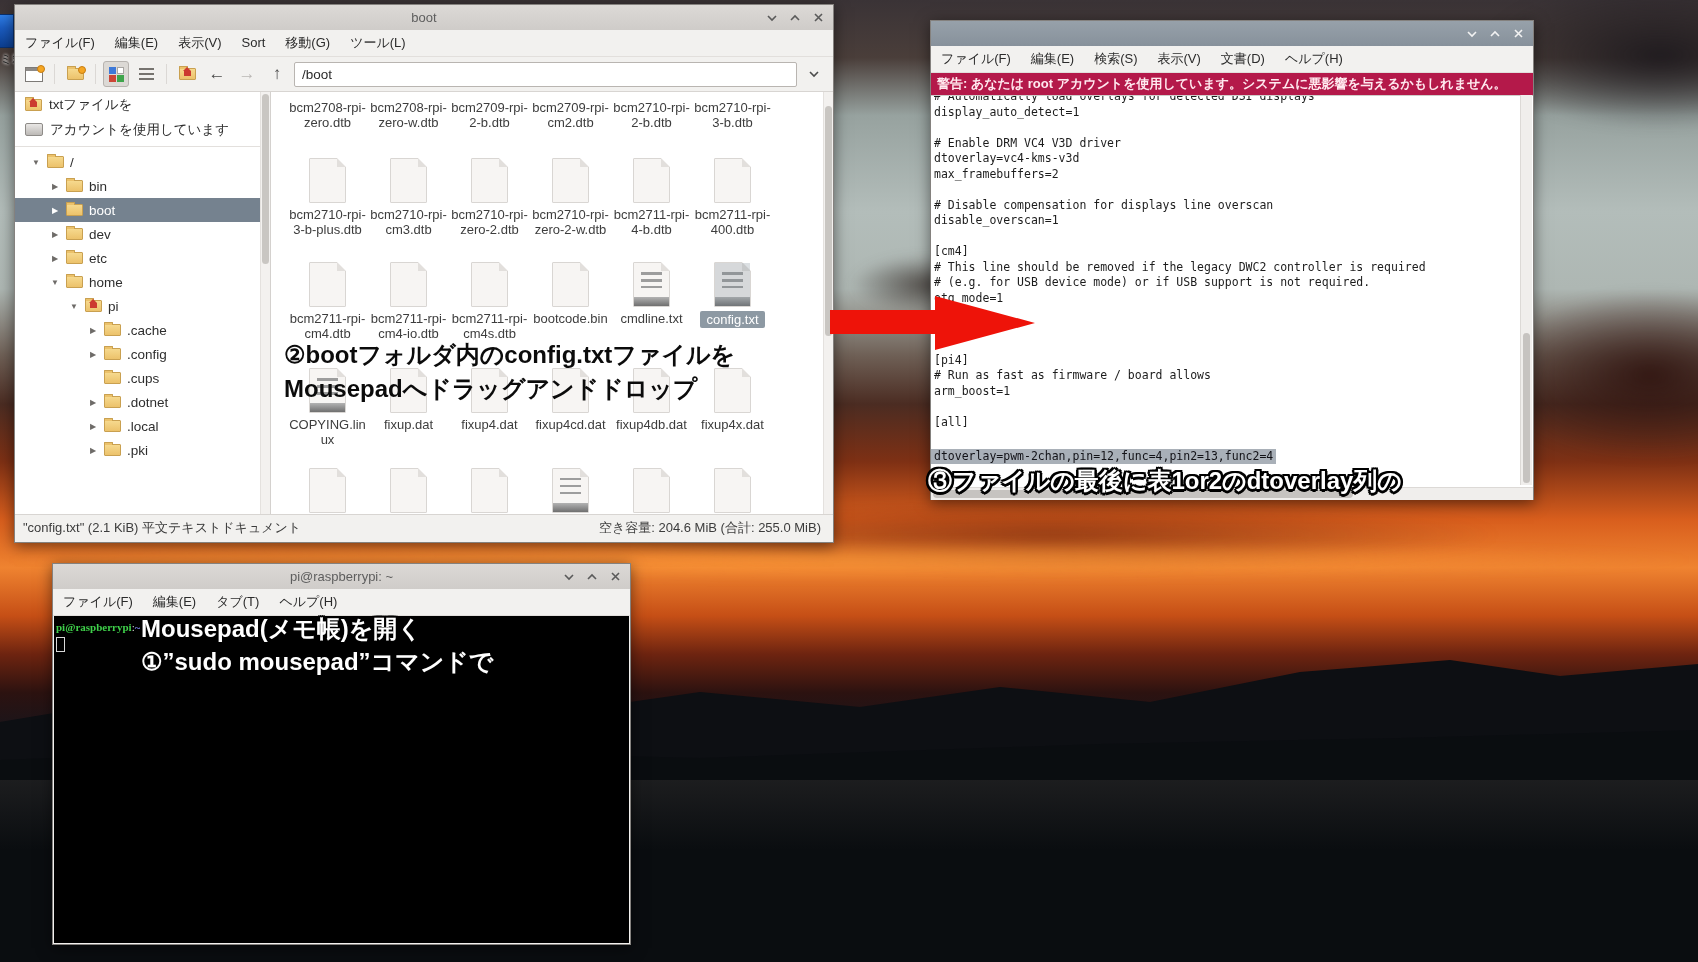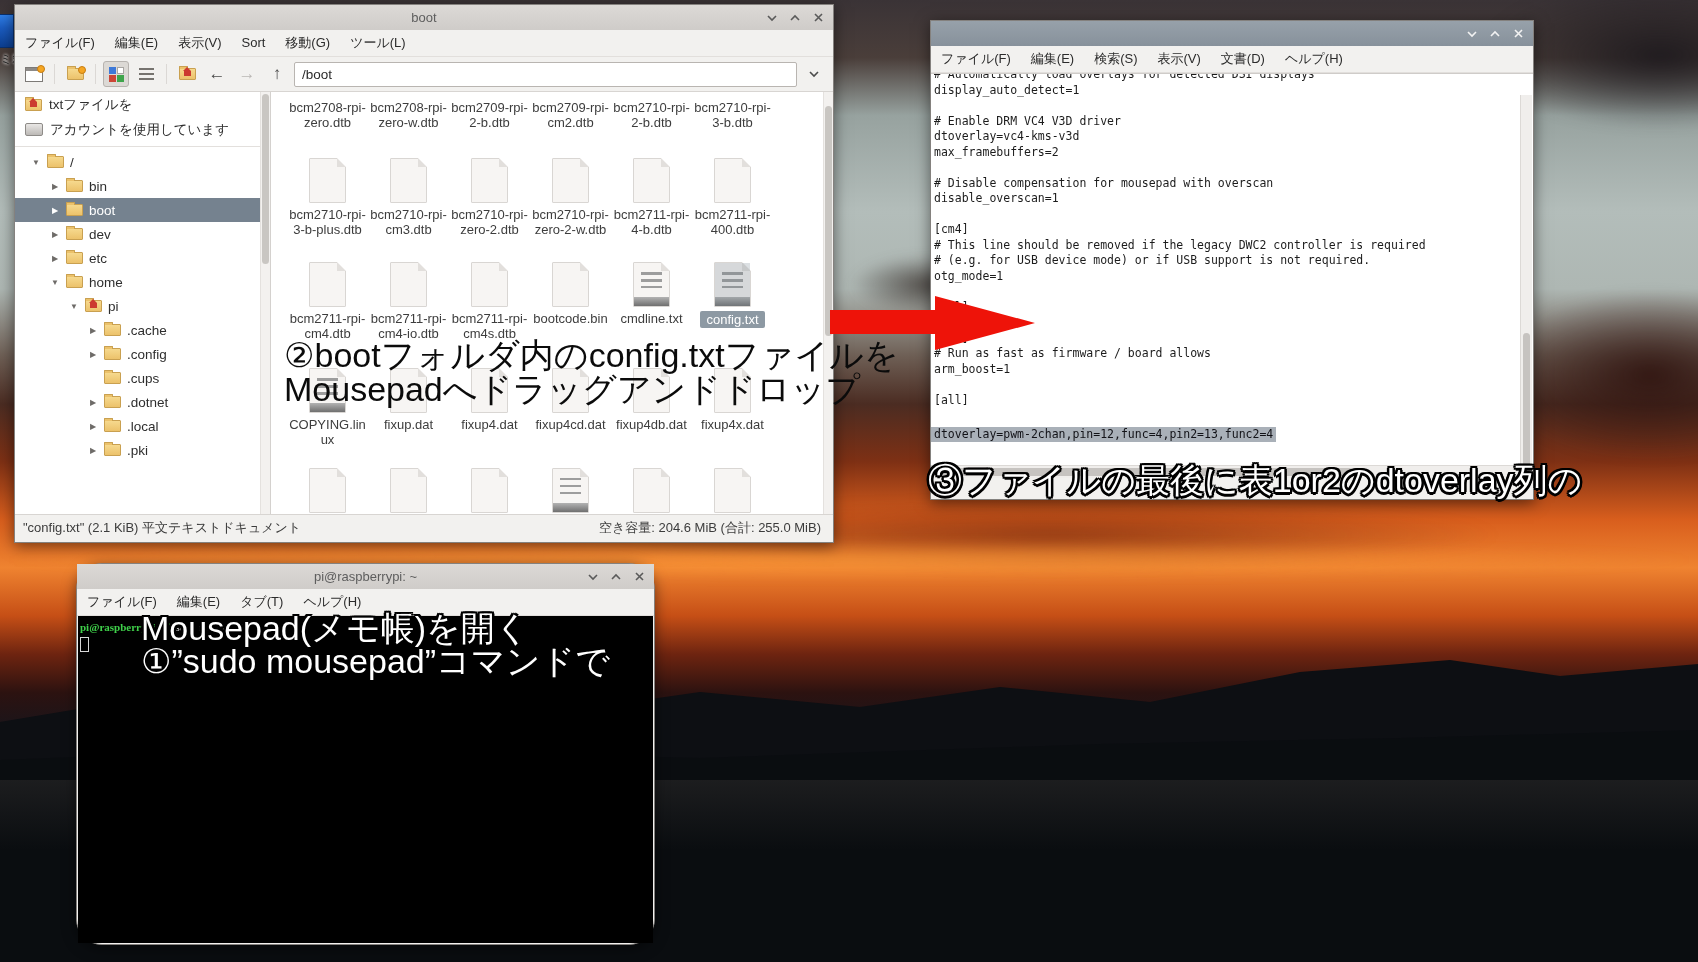--- a/index.html
+++ b/index.html
@@ -89,29 +89,29 @@
   #mp-warning{height:22px;background:#b4194a;color:#ffe9ef;font-size:13px;display:flex;align-items:center;padding:0 6px;font-weight:600;white-space:nowrap;overflow:hidden;}
   #mp-editor{position:relative;height:391px;background:#fff;overflow:hidden;border-top:1px solid #cfccc9;}
   .eline{font-family:"DejaVu Sans Mono","Liberation Mono",monospace;font-size:11.5px;line-height:15.5px;color:#1c1c1c;white-space:pre;padding-left:3px;}
   .eline.selline{display:inline-block;background:#a9b0b8;color:#121217;padding-right:3px;}
   #mp-hscroll{height:12px;background:#f0eeec;border-top:1px solid #dcd9d6;position:relative;}
   #mp-hscroll .handle{position:absolute;top:2px;height:8px;left:2px;width:420px;border-radius:4px;background:#c6c3c0;}
   #mp-vscroll{position:absolute;top:74px;right:1px;width:11px;bottom:14px;background:#f0eeec;border-left:1px solid #dcd9d6;}
   #mp-vscroll .handle{position:absolute;left:2px;right:2px;bottom:2px;height:150px;border-radius:4px;background:#c6c3c0;}
 
   
-  #term{left:76px;top:563px;width:577px;height:380px;border-radius:26px;}
+  #term{left:52px;top:563px;width:577px;height:380px;}
   #term .menubar{height:26px;}
   #term-screen{position:absolute;left:1px;right:1px;top:52px;bottom:1px;background:#000;padding:3px 2px;box-sizing:border-box;}
   .tline{font-family:Liberation Serif, serif;font-size:11px;line-height:16px;white-space:pre;}
   #term-cursor{width:7px;height:13px;border:1px solid #d8d8d8;margin-top:2px;}
 
   
   #arrow{position:absolute;left:830px;top:294px;z-index:30;}
-  .annot{position:absolute;z-index:31;font-size:34px;line-height:33px;font-weight:400;letter-spacing:0;color:#fff;white-space:nowrap;
+  .annot{position:absolute;z-index:31;font-size:24px;line-height:33px;font-weight:700;letter-spacing:0;color:#fff;white-space:nowrap;
      text-shadow:-2px -2px 0 #000,2px -2px 0 #000,-2px 2px 0 #000,2px 2px 0 #000,0 -2.5px 0 #000,0 2.5px 0 #000,-2.5px 0 0 #000,2.5px 0 0 #000;}
   .annot.black{color:#0b0b0b;text-shadow:none;}
   #annot1{left:141px;top:612px;}
   #annot2{left:284px;top:338px;line-height:34px;z-index:5;}
   #annot3{left:928px;top:464px;}
 
   
   #trash{position:absolute;left:0;top:14px;width:40px;}
   #trash .trash-img{width:13px;height:32px;background:linear-gradient(#2f7fe8,#0c449c);background:linear-gradient(180deg,#2f7fe8 0%,#1b5cc0 40%,#0c3f90 100%);border:1px solid #09306e;border-left:none;}
   #trash .trash-label{margin-top:3px;font-size:12px;color:#222;text-shadow:0 0 3px #fff,0 0 3px #fff;}
@@ -504,20 +504,21 @@
       </span>
     </header>
     <nav class="menubar" id="mp-menu">
         <span class="menu-item">ファイル(F)</span>
         <span class="menu-item">編集(E)</span>
         <span class="menu-item">検索(S)</span>
         <span class="menu-item">表示(V)</span>
         <span class="menu-item">文書(D)</span>
         <span class="menu-item">ヘルプ(H)</span>
       </nav>
+    <div id="mp-warning">警告: あなたは root アカウントを使用しています。システムに悪影響を与えるかもしれません。</div>
     <div id="mp-editor">
         <div style="margin-top: -7px;">
           <div>
             <div class="eline"># Automatically load overlays for detected DSI displays</div>
           </div>
           <div>
             <div class="eline">display_auto_detect=1</div>
           </div>
           <div>
             <div class="eline">&nbsp;</div>
@@ -528,21 +529,21 @@
           <div>
             <div class="eline">dtoverlay=vc4-kms-v3d</div>
           </div>
           <div>
             <div class="eline">max_framebuffers=2</div>
           </div>
           <div>
             <div class="eline">&nbsp;</div>
           </div>
           <div>
-            <div class="eline"># Disable compensation for mousepad with overscan</div>
+            <div class="eline"># Disable compensation for displays line overscan</div>
           </div>
           <div>
             <div class="eline">disable_overscan=1</div>
           </div>
           <div>
             <div class="eline">&nbsp;</div>
           </div>
           <div>
             <div class="eline">[cm4]</div>
           </div>

